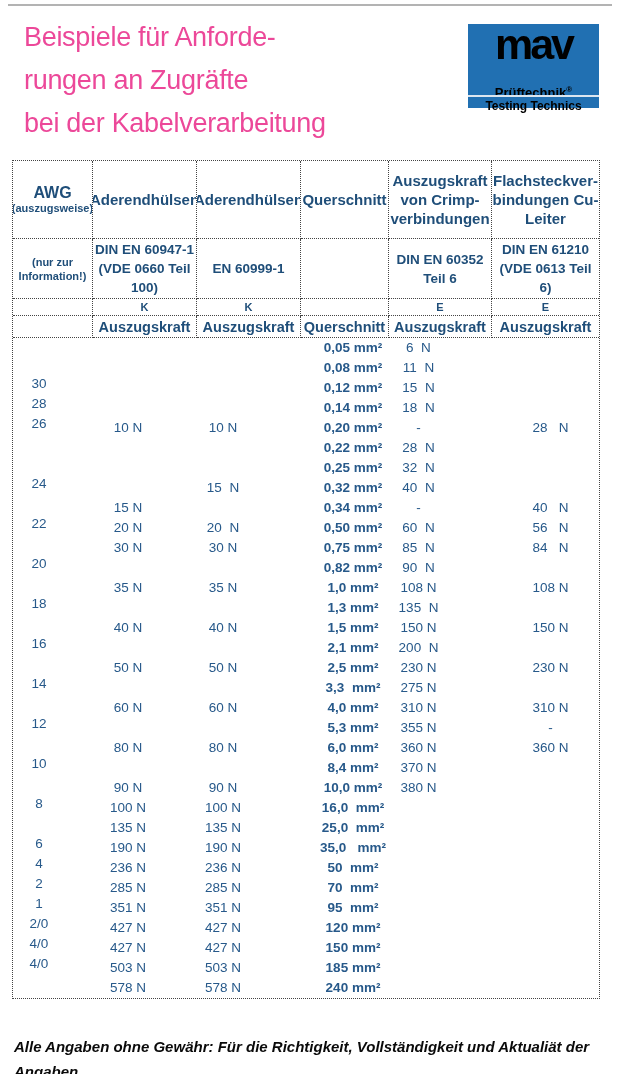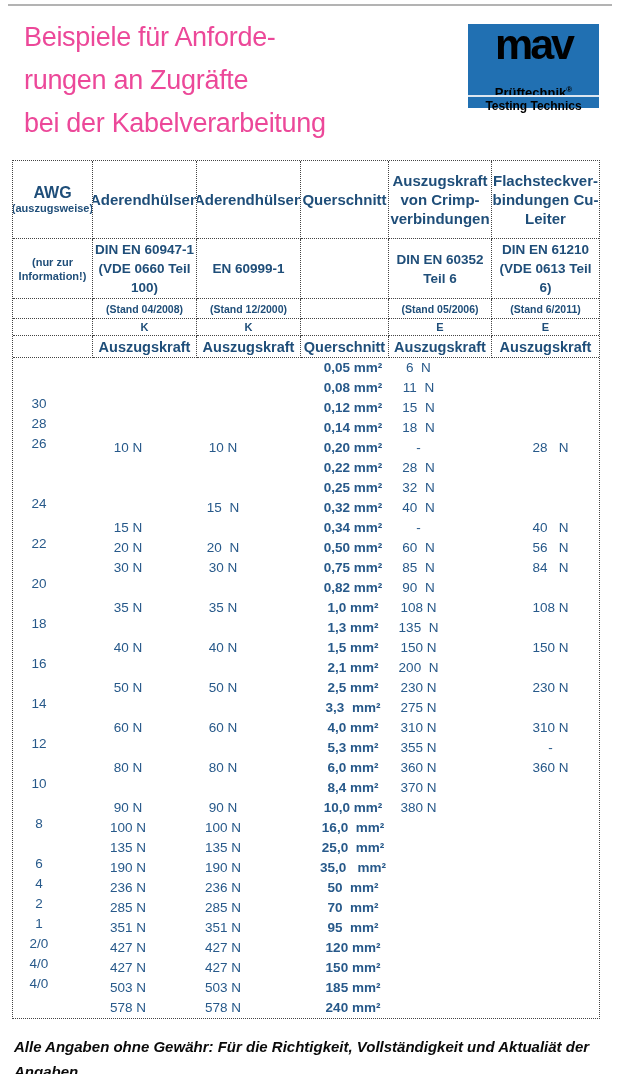--- a/index.html
+++ b/index.html
@@ -91,28 +91,20 @@
       <div class="hcell">DIN EN 60947-1
 (VDE 0660 Teil
 100)</div>
       <div class="hcell">EN 60999-1</div>
       <div class="hcell"></div>
       <div class="hcell">DIN EN 60352
 Teil 6</div>
       <div class="hcell">DIN EN 61210
 (VDE 0613 Teil 6)</div>
     </div>
-    <div class="hrow r3">
-      <div class="hcell"></div>
-      <div class="hcell">(Stand 04/2008)</div>
-      <div class="hcell">(Stand 12/2000)</div>
-      <div class="hcell"></div>
-      <div class="hcell">(Stand 05/2006)</div>
-      <div class="hcell">(Stand 6/2011)</div>
-    </div>
     <div class="hrow r4">
       <div class="hcell"></div>
       <div class="hcell">K</div>
       <div class="hcell">K</div>
       <div class="hcell"></div>
       <div class="hcell">E</div>
       <div class="hcell">E</div>
     </div>
     <div class="hrow r5">
       <div class="hcell"></div>

